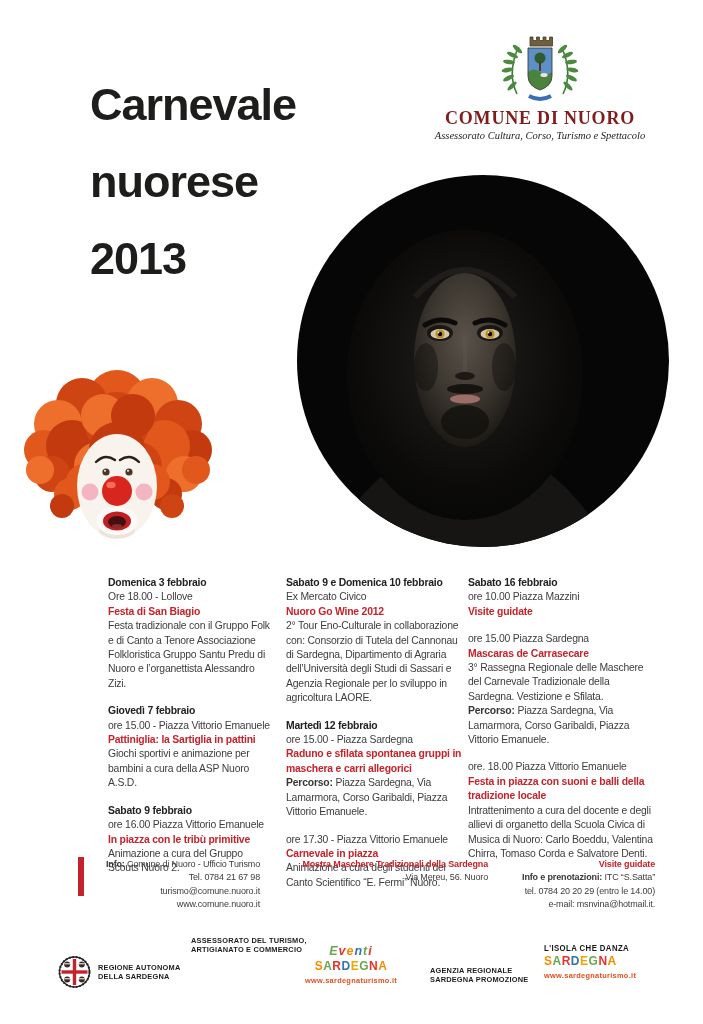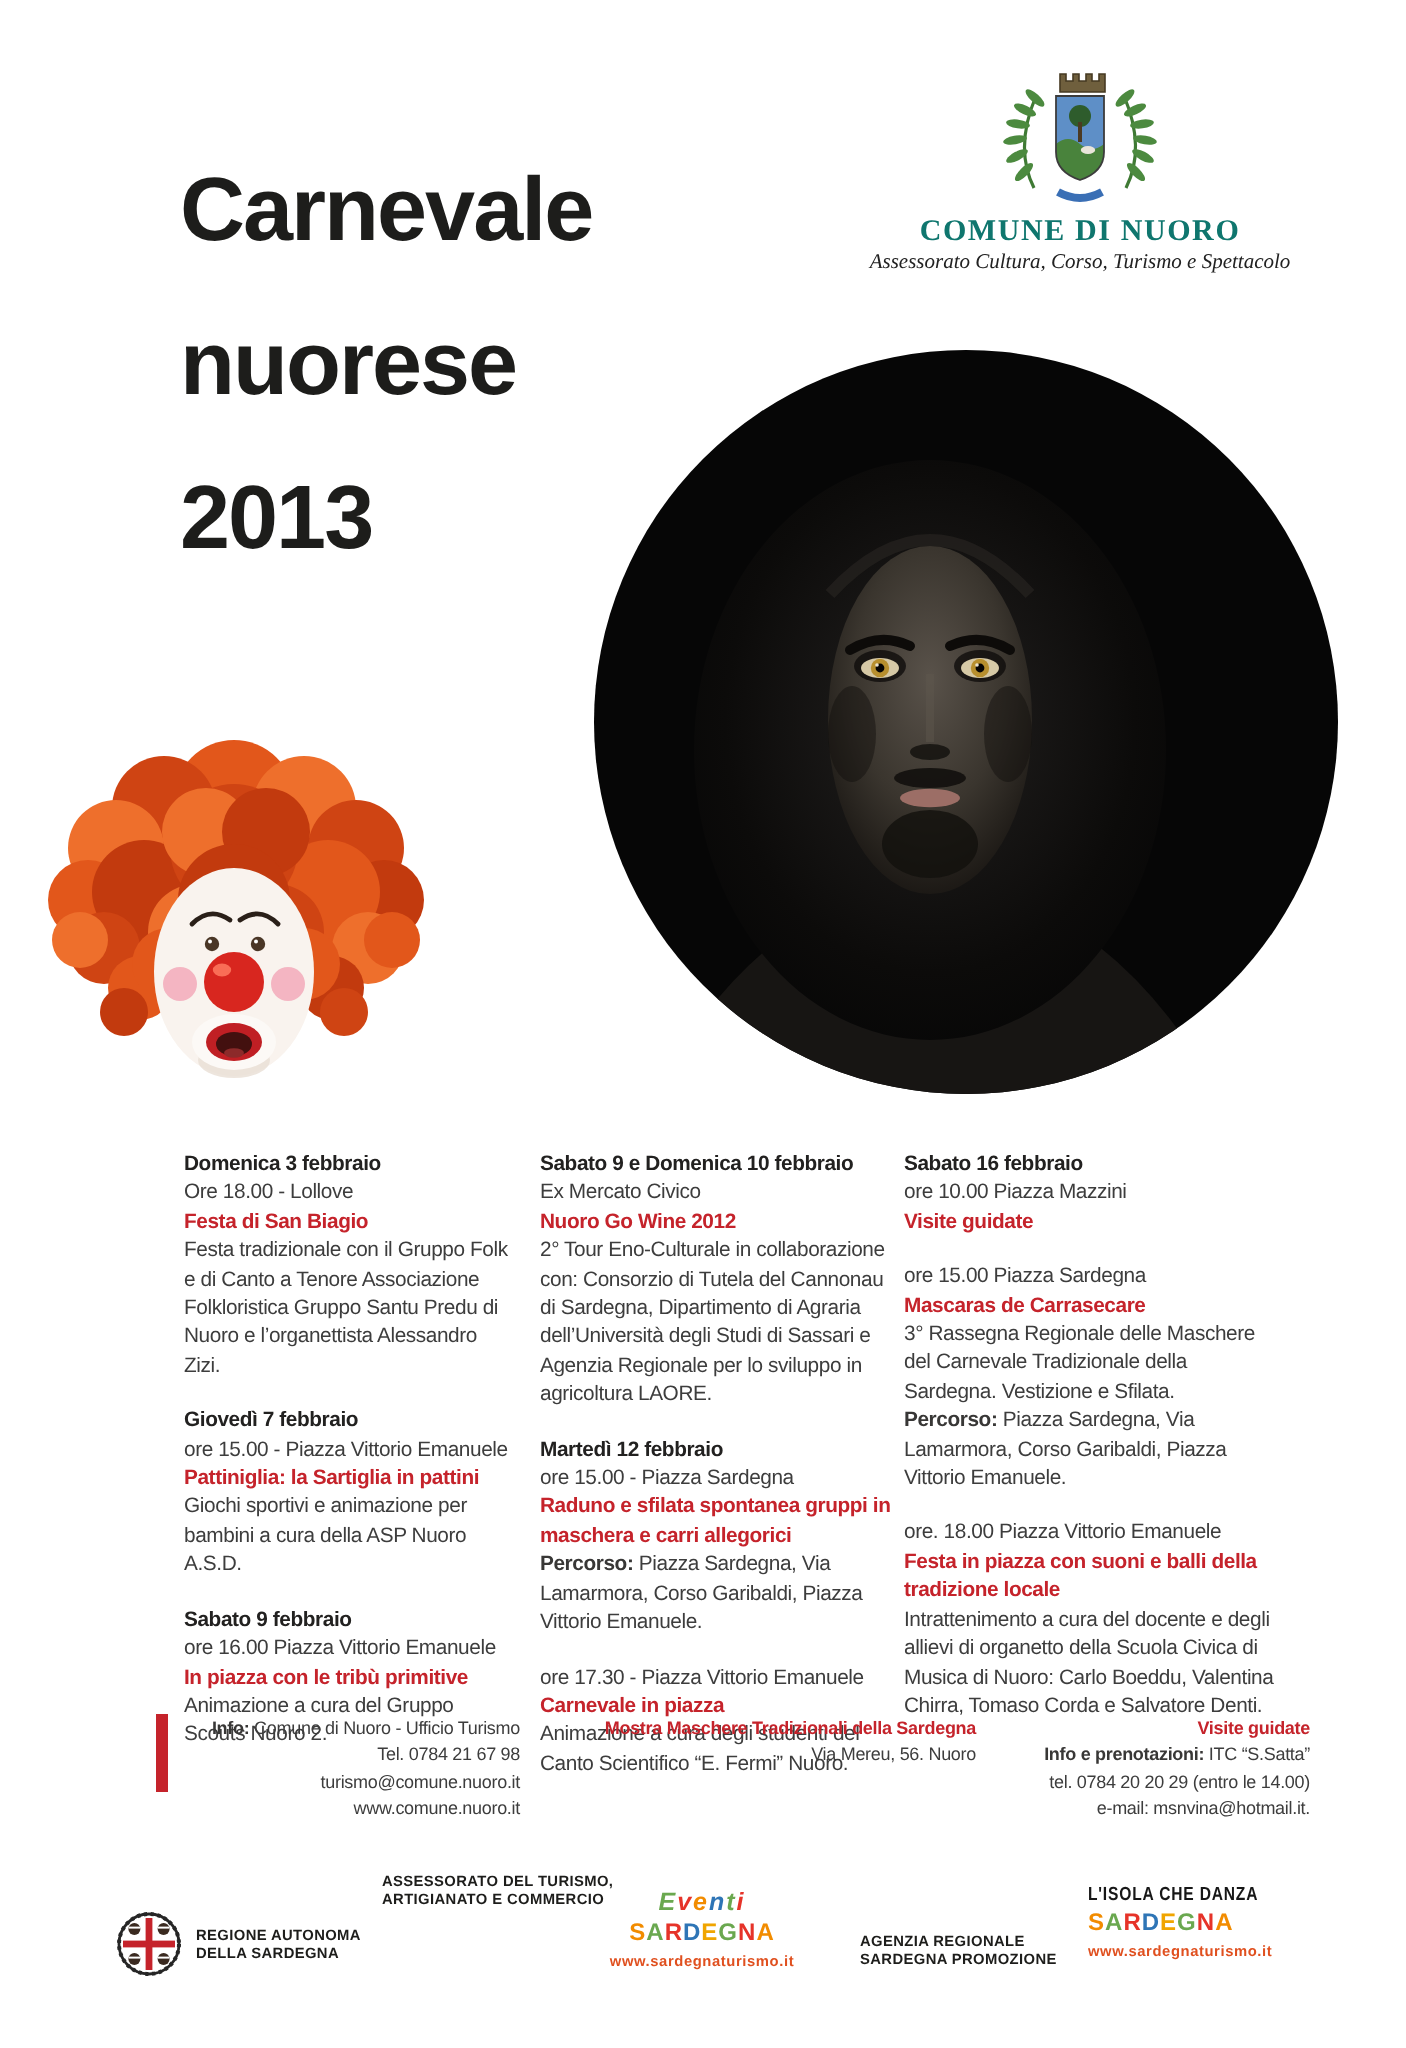--- a/index.html
+++ b/index.html
@@ -18,33 +18,33 @@
   .title span { display:block; }
 
   
   .comune {
     position:absolute; left:416px; top:34px; width:248px;
     text-align:center;
   }
   .comune svg { display:block; margin:0 auto; }
   .comune-name {
     font-family:"Liberation Serif", serif; font-weight:700;
-    font-size:15px; letter-spacing:0.8px; color:#0f766e; margin-top:2px;
+    font-size:18px; letter-spacing:0.8px; color:#7f1d1d; margin-top:2px;
   }
   .comune-dept {
     font-family:"Liberation Serif", serif; font-style:italic;
     font-size:10.5px; color:#222; margin-top:1px;
   }
 
   
   .mask-photo { position:absolute; left:297px; top:175px; }
   .clown-photo { position:absolute; left:20px; top:358px; }
 
   
-  .col { position:absolute; top:576px; }
+  .col { position:absolute; top:576px;margin-left:16px; }
   .col1 { left:92px;  width:166px; }
   .col2 { left:270px; width:178px; }
   .col3 { left:452px; width:188px; }
   .ev { margin:0 0 13px 0; }
   .ev p { margin:0; font-size:10.4px; line-height:14.4px; letter-spacing:-0.2px; color:#3d3d3d; }
   .ev .d { font-weight:700; color:#222120; }
   .ev .t { font-weight:700; color:#c5232b; }
   .bld { font-weight:700; color:#383736; }
 
   

